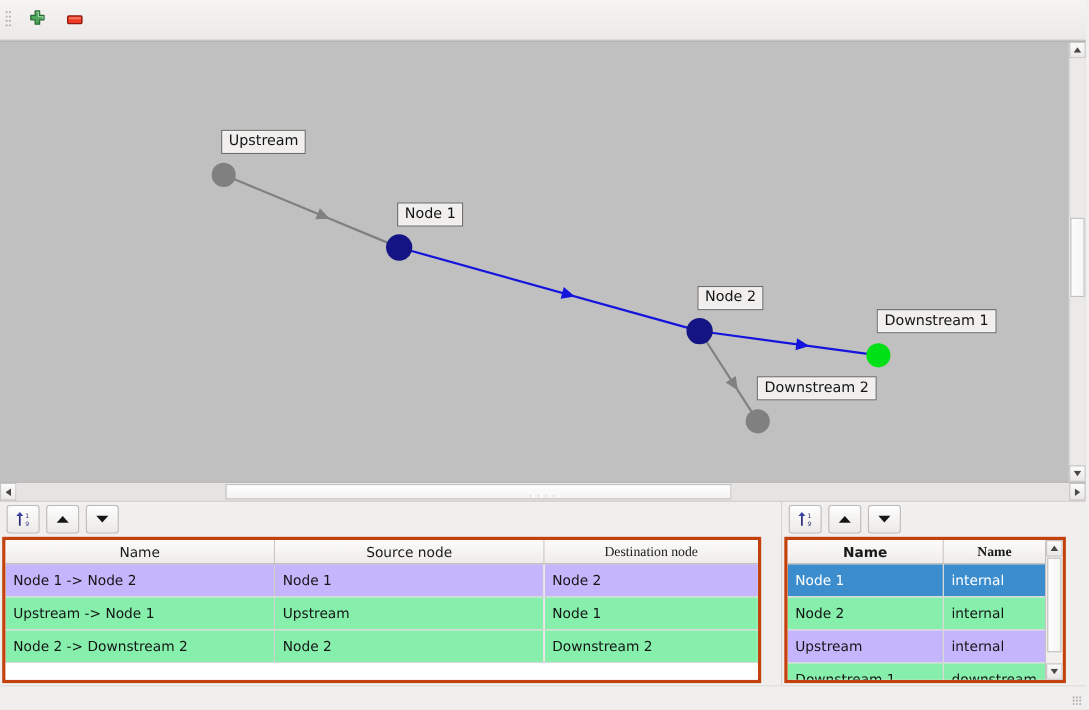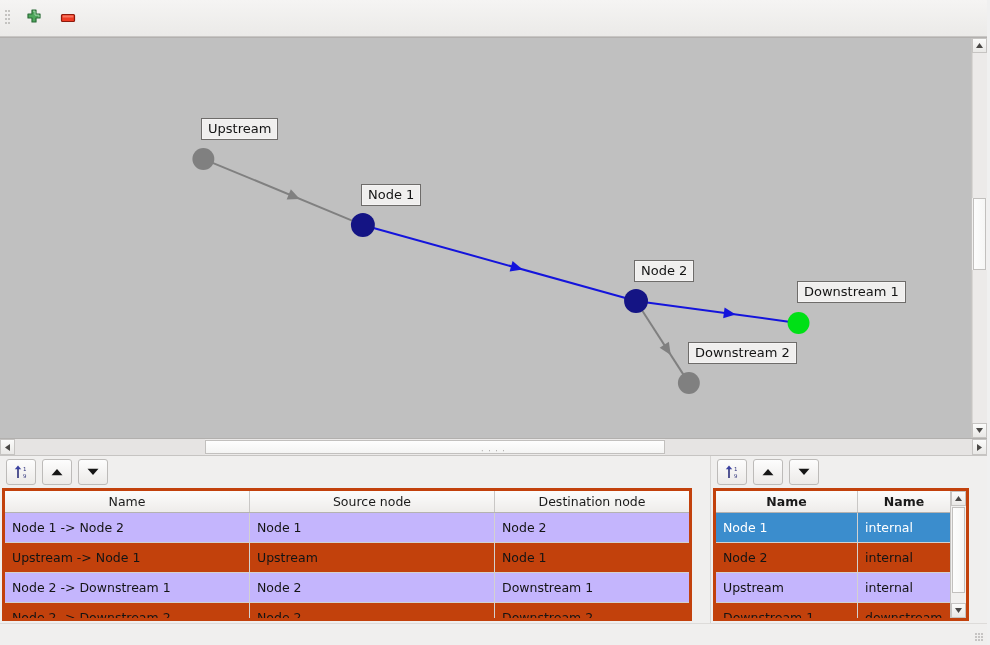--- a/index.html
+++ b/index.html
@@ -202,34 +202,34 @@
     border-bottom: 1px solid #b4b2b0;
     height: 21px;
     font-weight: normal;
     color: #1a1a1a;
     padding: 0 4px;
     text-align: center;
     white-space: nowrap;
     cursor: pointer;
   }
   table.grid.bold-head th { font-weight: bold; }
-  table.grid th:last-child { border-right: none; }
+  table.grid th:last-child { border-right: none; font-family: Liberation Serif, serif; }
   table.grid td {
     height: 29px;
     border-right: 1px solid #d3d1cf;
     border-bottom: 1px solid #d3d1cf;
     padding: 0 7px;
     white-space: nowrap;
     overflow: hidden;
     text-overflow: ellipsis;
     color: #141414;
   }
   table.grid td:last-child { border-right: none; }
   tr.row-odd td { background: #c4b5fd; }
-  tr.row-even td { background: #c2410c; }
+  tr.row-even td { background: #86efac; }
   tr.row-selected td { background: #3b8dcd; color: #ffffff; }
   .filler { flex:1; background:#ffffff; border-top:none; }
 
   .rvscroll {
     width: 16px;
     background: #f1f0ef;
     border-left: 1px solid #c6c4c2;
     position: relative;
     box-sizing: border-box;
   }
@@ -379,25 +379,20 @@
                 <tr class="row-odd">
                   <td>Node 1 -&gt; Node 2</td>
                   <td>Node 1</td>
                   <td>Node 2</td>
                 </tr>
                 <tr class="row-even">
                   <td>Upstream -&gt; Node 1</td>
                   <td>Upstream</td>
                   <td>Node 1</td>
                 </tr>
-                <tr class="row-odd">
-                  <td>Node 2 -&gt; Downstream 1</td>
-                  <td>Node 2</td>
-                  <td>Downstream 1</td>
-                </tr>
                 <tr class="row-even">
                   <td>Node 2 -&gt; Downstream 2</td>
                   <td>Node 2</td>
                   <td>Downstream 2</td>
                 </tr>
               </tbody>
           </table>
           <div class="filler"></div>
         </div>
       </div>

